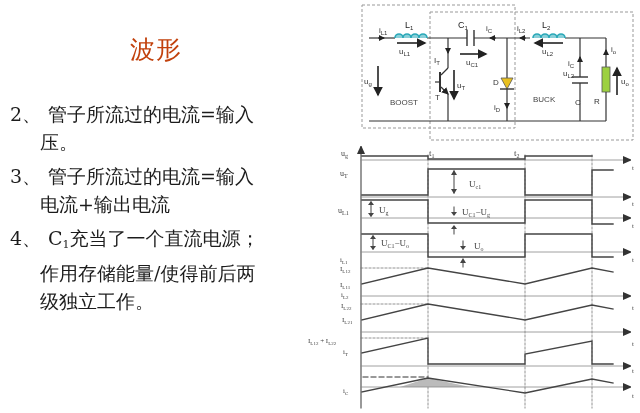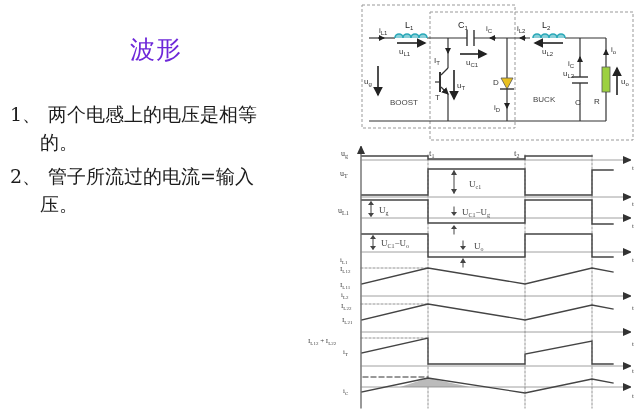--- a/index.html
+++ b/index.html
@@ -1,40 +1,45 @@
 <!DOCTYPE html>
 <html><head>
 <meta charset="utf-8">
 <style>
   html, body { margin: 0; padding: 0; background: #ffffff; }
   body { width: 640px; height: 413px; position: relative; overflow: hidden;
          font-family: "DejaVu Sans", sans-serif; color: #1a1a1a; }
-  .title { position: absolute; left: 130px; top: 33px; font-size: 25px; letter-spacing: 1px; color: #6d28d9; }
+  .title { position: absolute; left: 130px; top: 33px; font-size: 25px; letter-spacing: 1px; color: #c2410c; }
   .notes { position: absolute; left: 10px; top: 100px; width: 300px; font-family: "DejaVu Serif", serif; font-size: 19px; color: #1c1c1c; }
   .note { margin: 0 0 6px 0; line-height: 28px; }
   .note .num { display: inline-block; width: 38px; }
   .note .cont { display: block; padding-left: 30px; }
   sub { font-size: 11px; vertical-align: -3px; }
   svg { position: absolute; left: 0; top: 0; }
   .lbl { font-family: "Liberation Sans", sans-serif; }
   .serif { font-family: "Liberation Serif", serif; }
 </style>
 </head>
 <body>
 
 <div class="title">波形</div>
 
 <div class="notes">
   <div class="note">
-    <span class="num">1、</span><span>两个电感上的电压是相等</span>
-    <span class="cont">的。</span>
+    <span class="num">2、</span><span>管子所流过的电流=输入</span>
+    <span class="cont">压。</span>
   </div>
   <div class="note">
-    <span class="num">2、</span><span>管子所流过的电流=输入</span>
-    <span class="cont">压。</span>
+    <span class="num">3、</span><span>管子所流过的电流=输入</span>
+    <span class="cont">电流+输出电流</span>
+  </div>
+  <div class="note">
+    <span class="num">4、</span><span>C</span><sub>1</sub><span>充当了一个直流电源；</span>
+    <span class="cont">作用存储能量/使得前后两</span>
+    <span class="cont">级独立工作。</span>
   </div>
 </div>
 
 <svg width="640" height="413" viewBox="0 0 640 413">
   <defs>
     <marker id="arr" markerWidth="6" markerHeight="6" refX="5" refY="3" orient="auto" markerUnits="strokeWidth">
       <path d="M0,0 L6,3 L0,6 z" fill="#222"></path>
     </marker>
     <marker id="arrAx" markerWidth="8" markerHeight="8" refX="7" refY="4" orient="auto" markerUnits="userSpaceOnUse">
       <path d="M0,0 L9,4 L0,8 z" fill="#333"></path>

